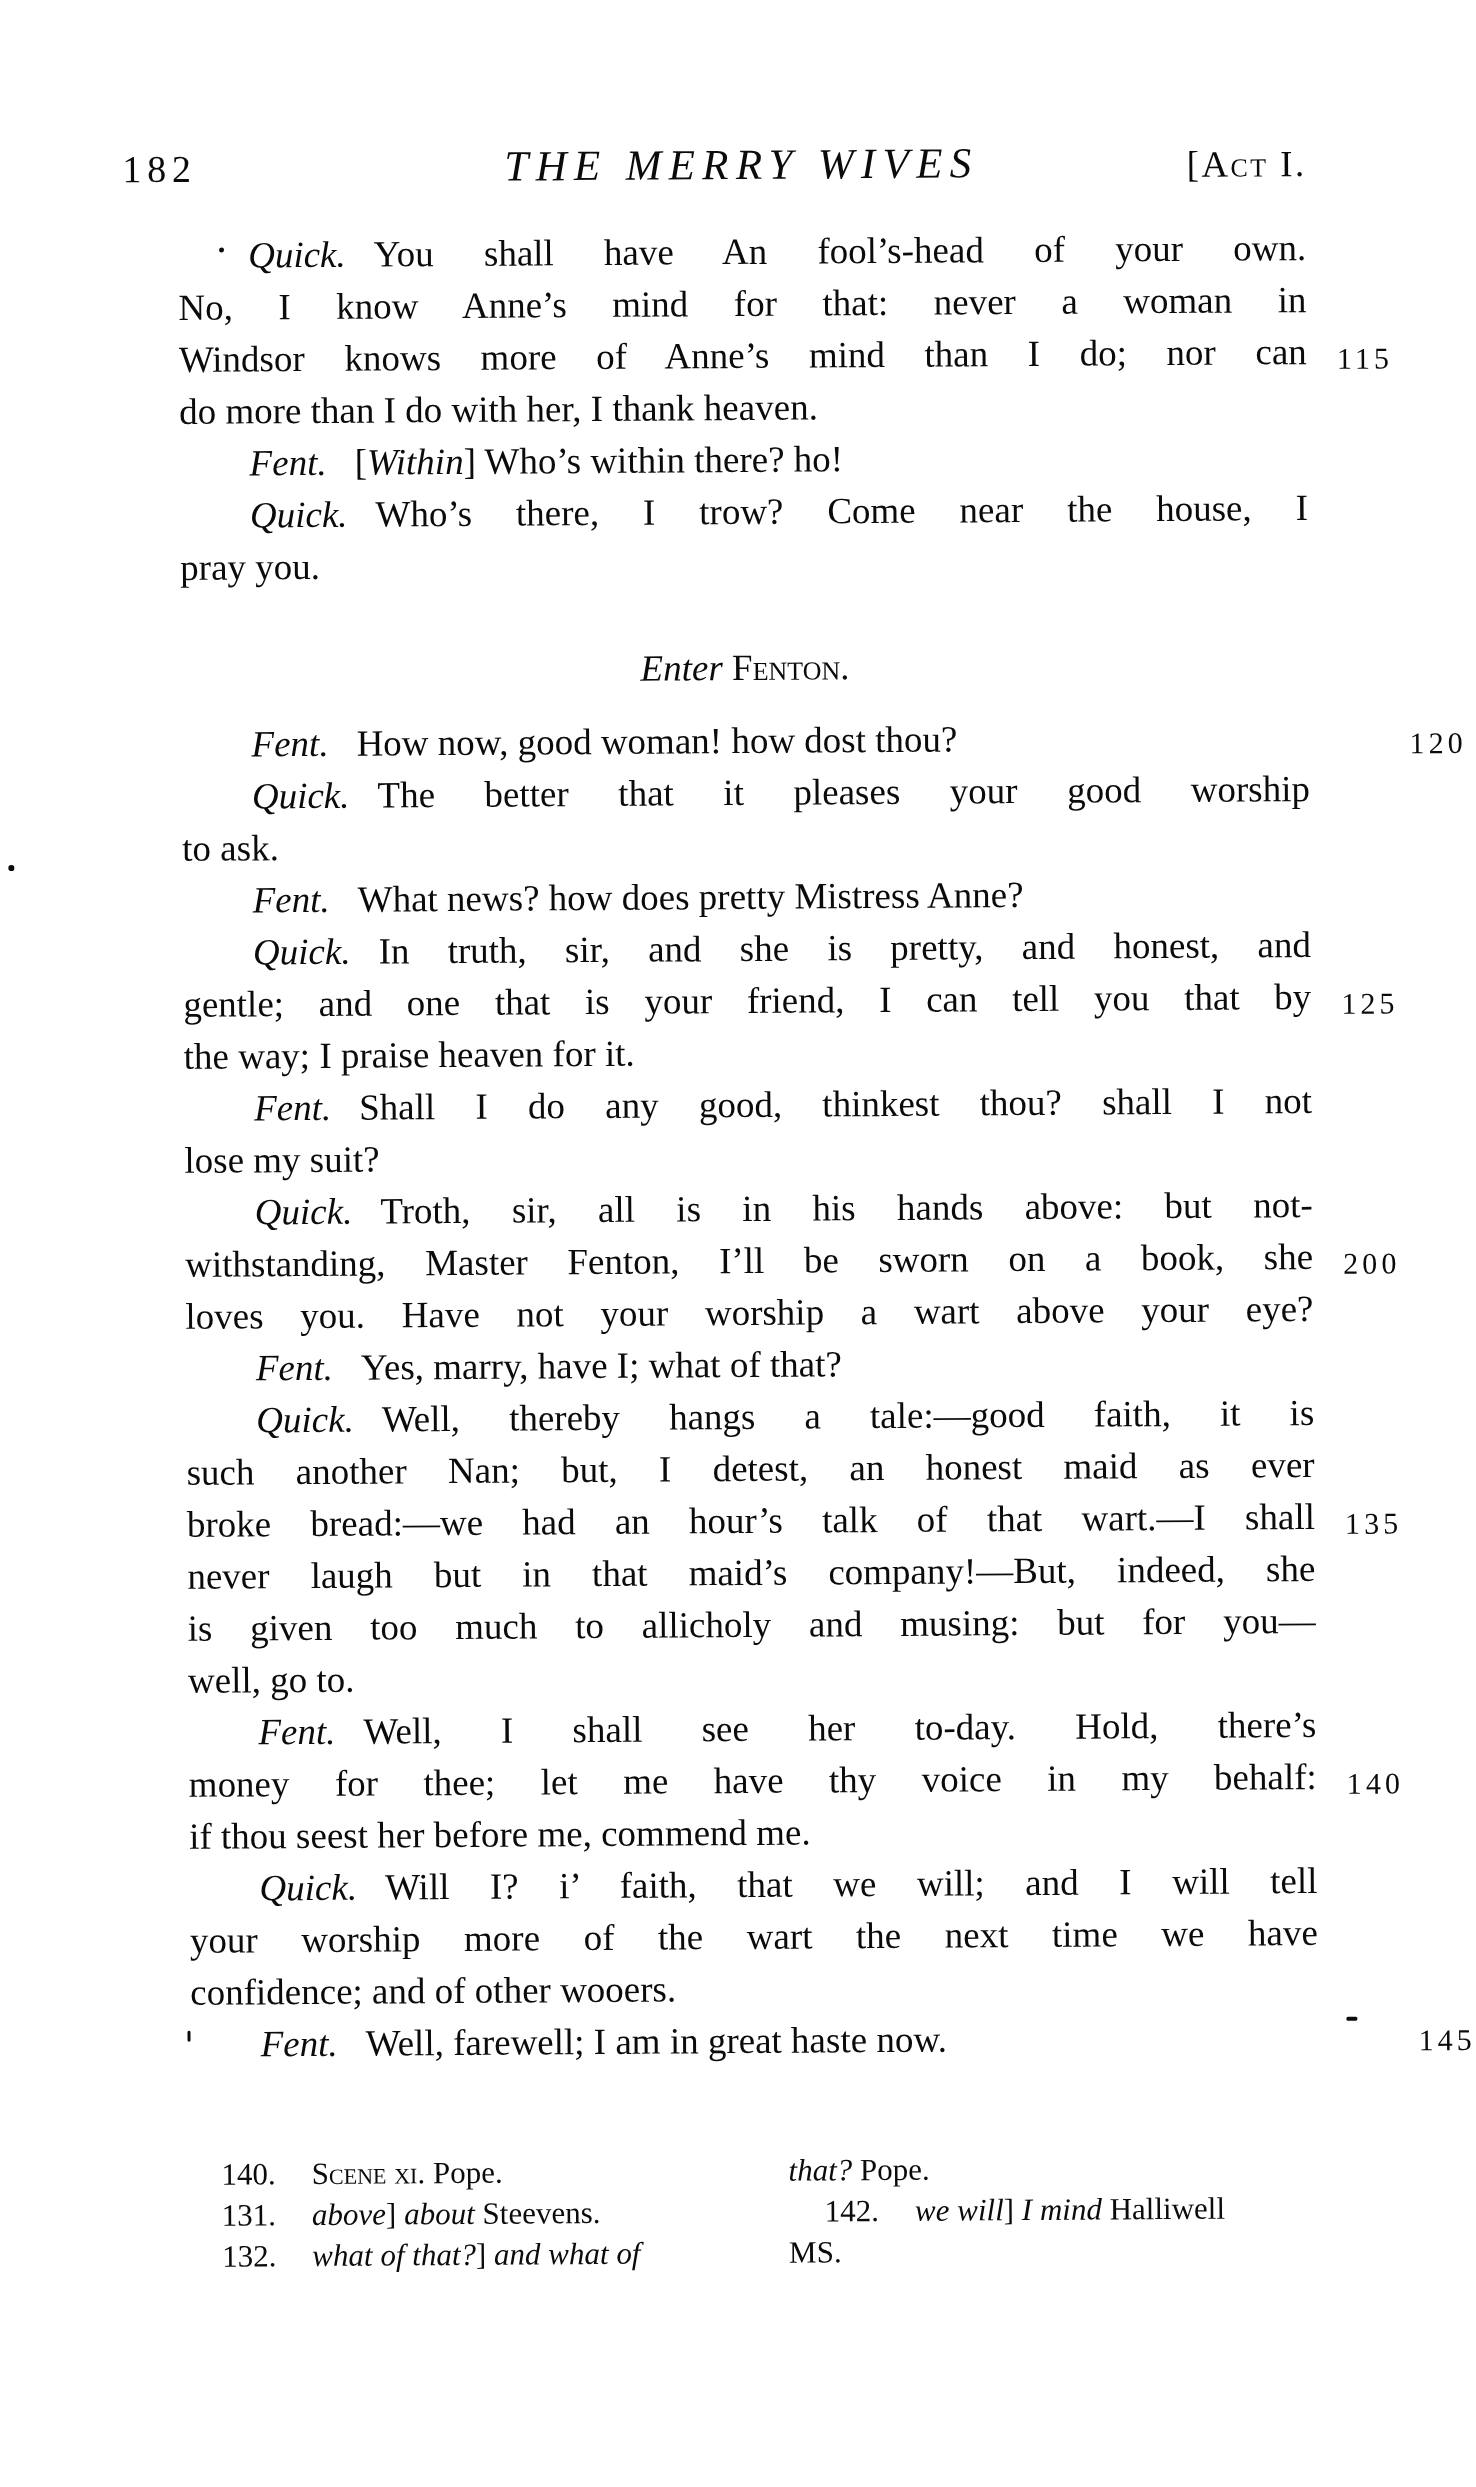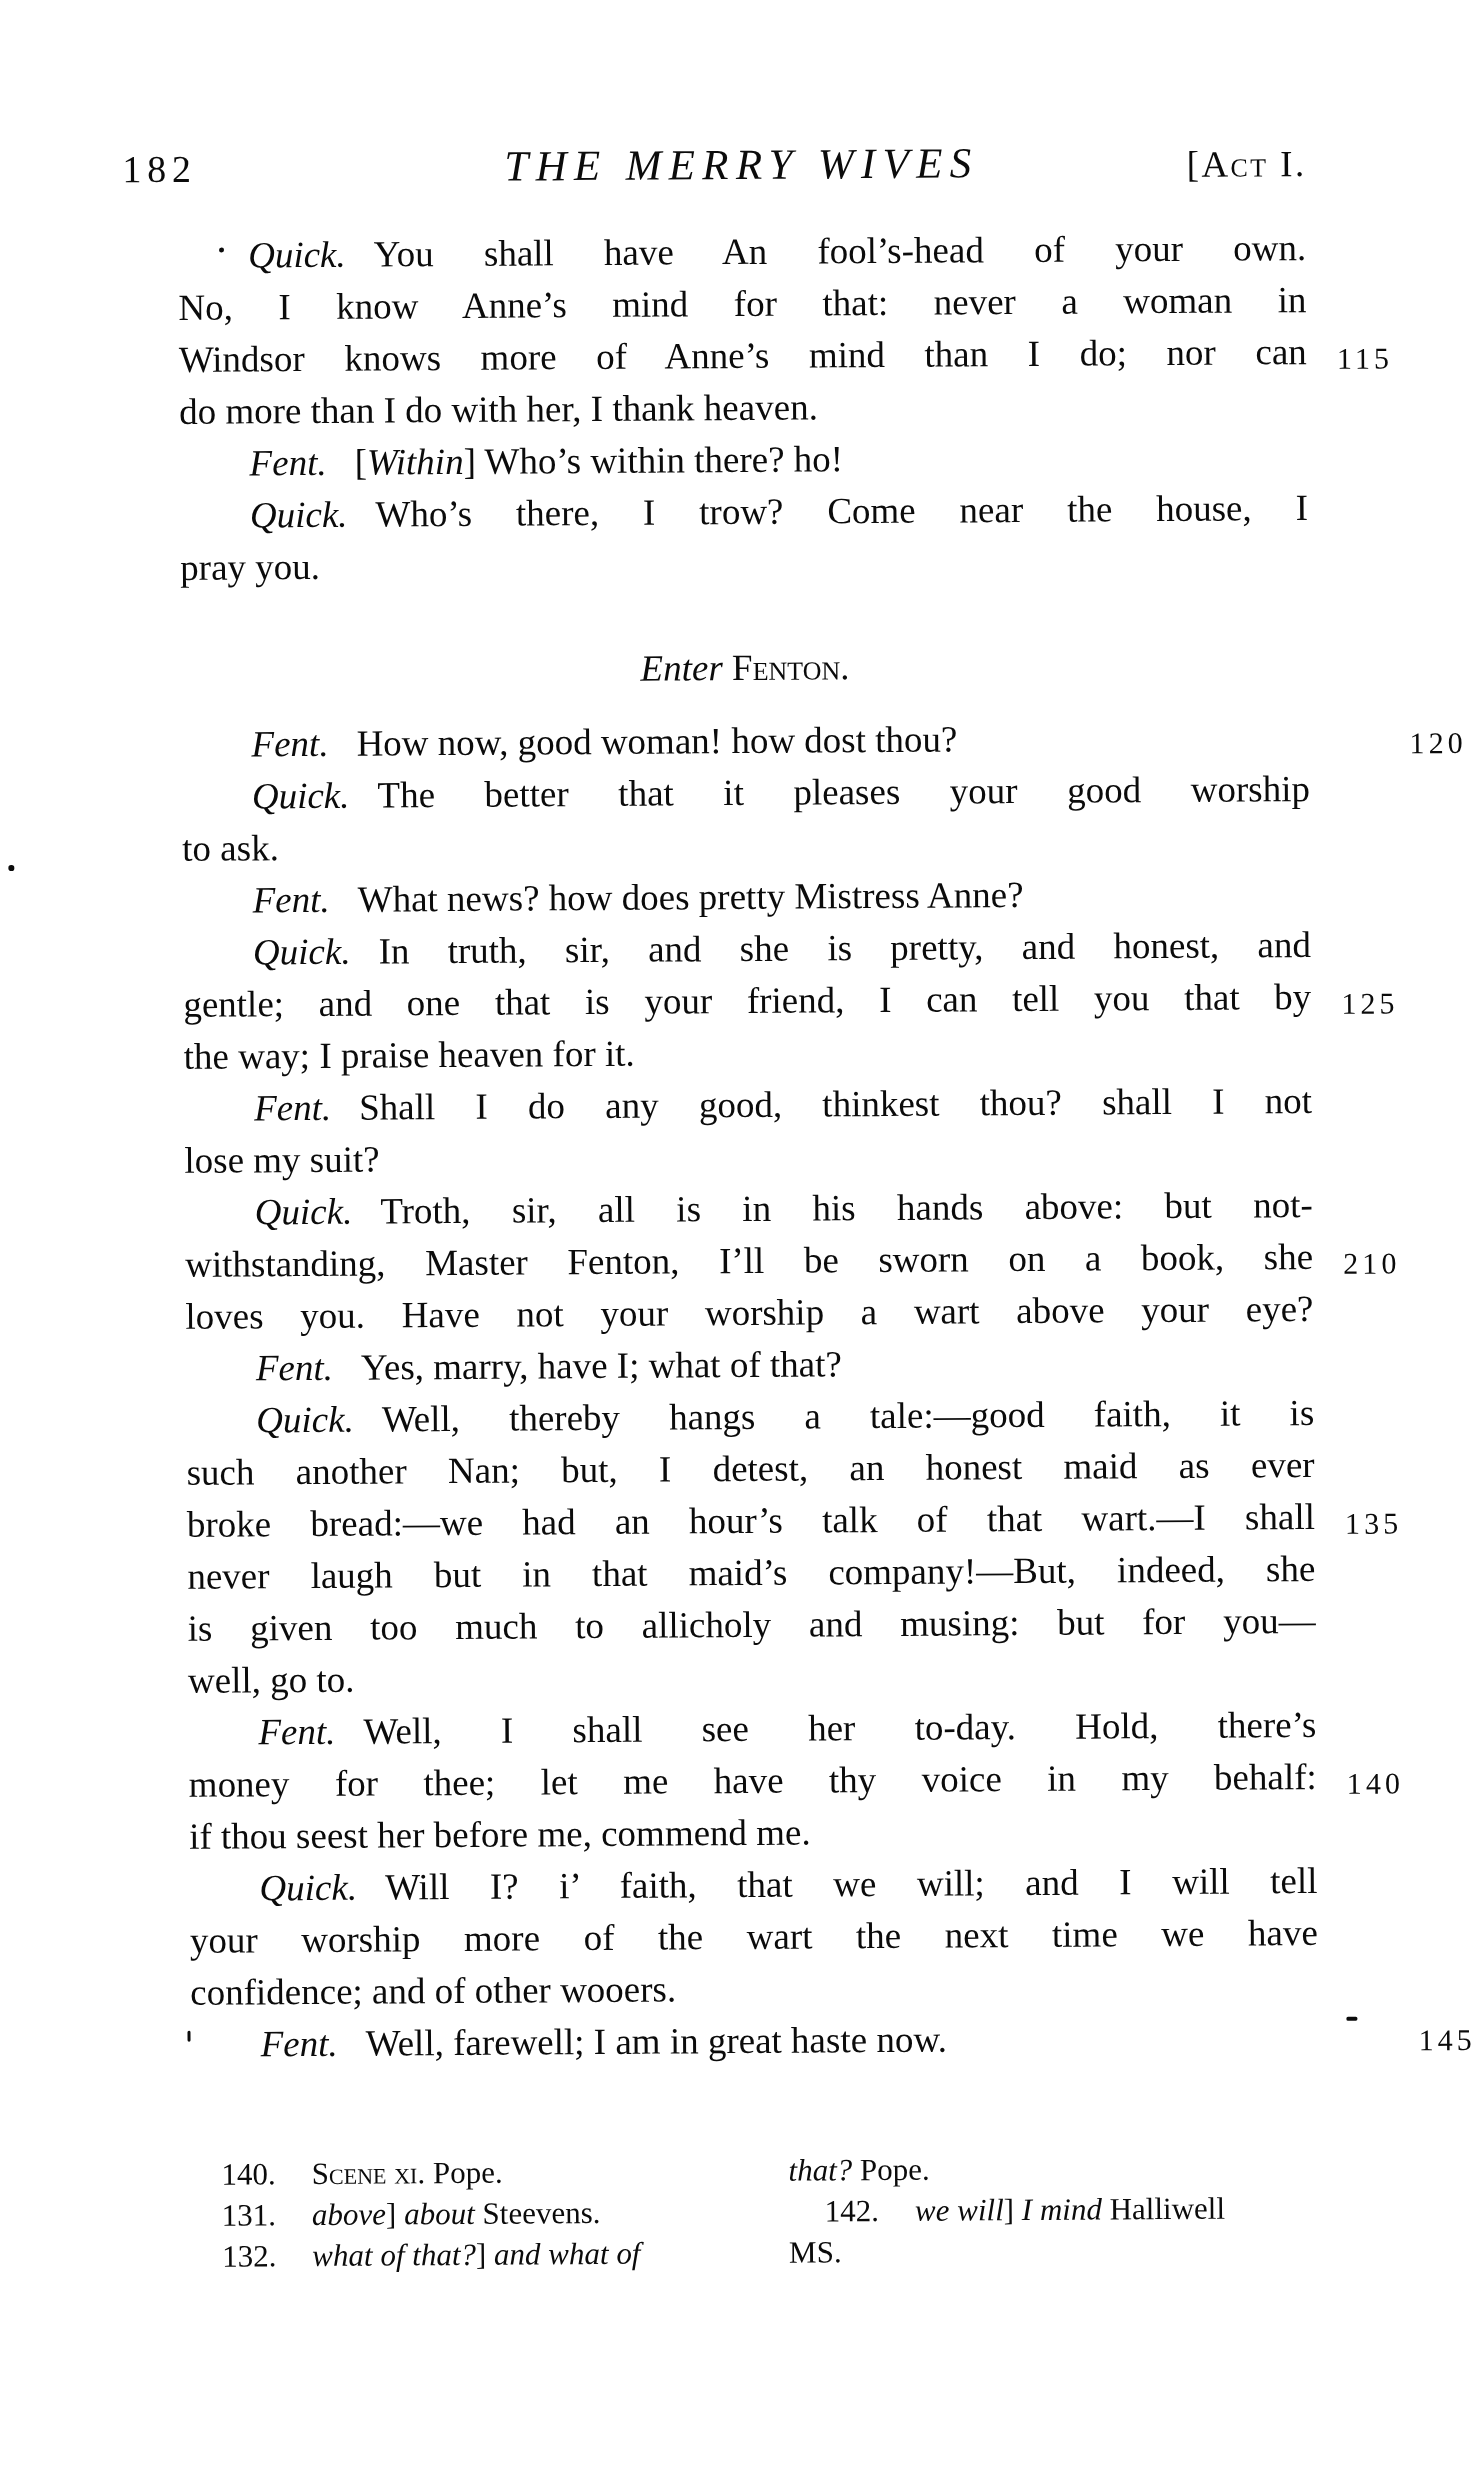--- a/index.html
+++ b/index.html
@@ -76,21 +76,21 @@
         <div class="line l ind"><span class="seg-sp">Fent.</span><span class="seg-r">How now, good woman! how dost thou?</span><span class="linenum">120</span></div>
         <div class="line j ind"><span class="seg-sp">Quick.</span><span class="seg-r">The better that it pleases your good worship</span></div>
         <div class="line l"><span class="seg-r">to ask.</span></div>
         <div class="line l ind"><span class="seg-sp">Fent.</span><span class="seg-r">What news? how does pretty Mistress Anne?</span></div>
         <div class="line j ind"><span class="seg-sp">Quick.</span><span class="seg-r">In truth, sir, and she is pretty, and honest, and</span></div>
         <div class="line j"><span class="seg-r">gentle; and one that is your friend, I can tell you that by</span><span class="linenum">125</span></div>
         <div class="line l"><span class="seg-r">the way; I praise heaven for it.</span></div>
         <div class="line j ind"><span class="seg-sp">Fent.</span><span class="seg-r">Shall I do any good, thinkest thou? shall I not</span></div>
         <div class="line l"><span class="seg-r">lose my suit?</span></div>
         <div class="line j ind"><span class="seg-sp">Quick.</span><span class="seg-r">Troth, sir, all is in his hands above: but not-</span></div>
-        <div class="line j"><span class="seg-r">withstanding, Master Fenton, I’ll be sworn on a book, she</span><span class="linenum">210</span></div>
+        <div class="line j"><span class="seg-r">withstanding, Master Fenton, I’ll be sworn on a book, she</span><span class="linenum">200</span></div>
         <div class="line j"><span class="seg-r">loves you. Have not your worship a wart above your eye?</span></div>
         <div class="line l ind"><span class="seg-sp">Fent.</span><span class="seg-r">Yes, marry, have I; what of that?</span></div>
         <div class="line j ind"><span class="seg-sp">Quick.</span><span class="seg-r">Well, thereby hangs a tale:—good faith, it is</span></div>
         <div class="line j"><span class="seg-r">such another Nan; but, I detest, an honest maid as ever</span></div>
         <div class="line j"><span class="seg-r">broke bread:—we had an hour’s talk of that wart.—I shall</span><span class="linenum">135</span></div>
         <div class="line j"><span class="seg-r">never laugh but in that maid’s company!—But, indeed, she</span></div>
         <div class="line j"><span class="seg-r">is given too much to allicholy and musing: but for you—</span></div>
         <div class="line l"><span class="seg-r">well, go to.</span></div>
         <div class="line j ind"><span class="seg-sp">Fent.</span><span class="seg-r">Well, I shall see her to-day. Hold, there’s</span></div>
         <div class="line j"><span class="seg-r">money for thee; let me have thy voice in my behalf:</span><span class="linenum">140</span></div>

